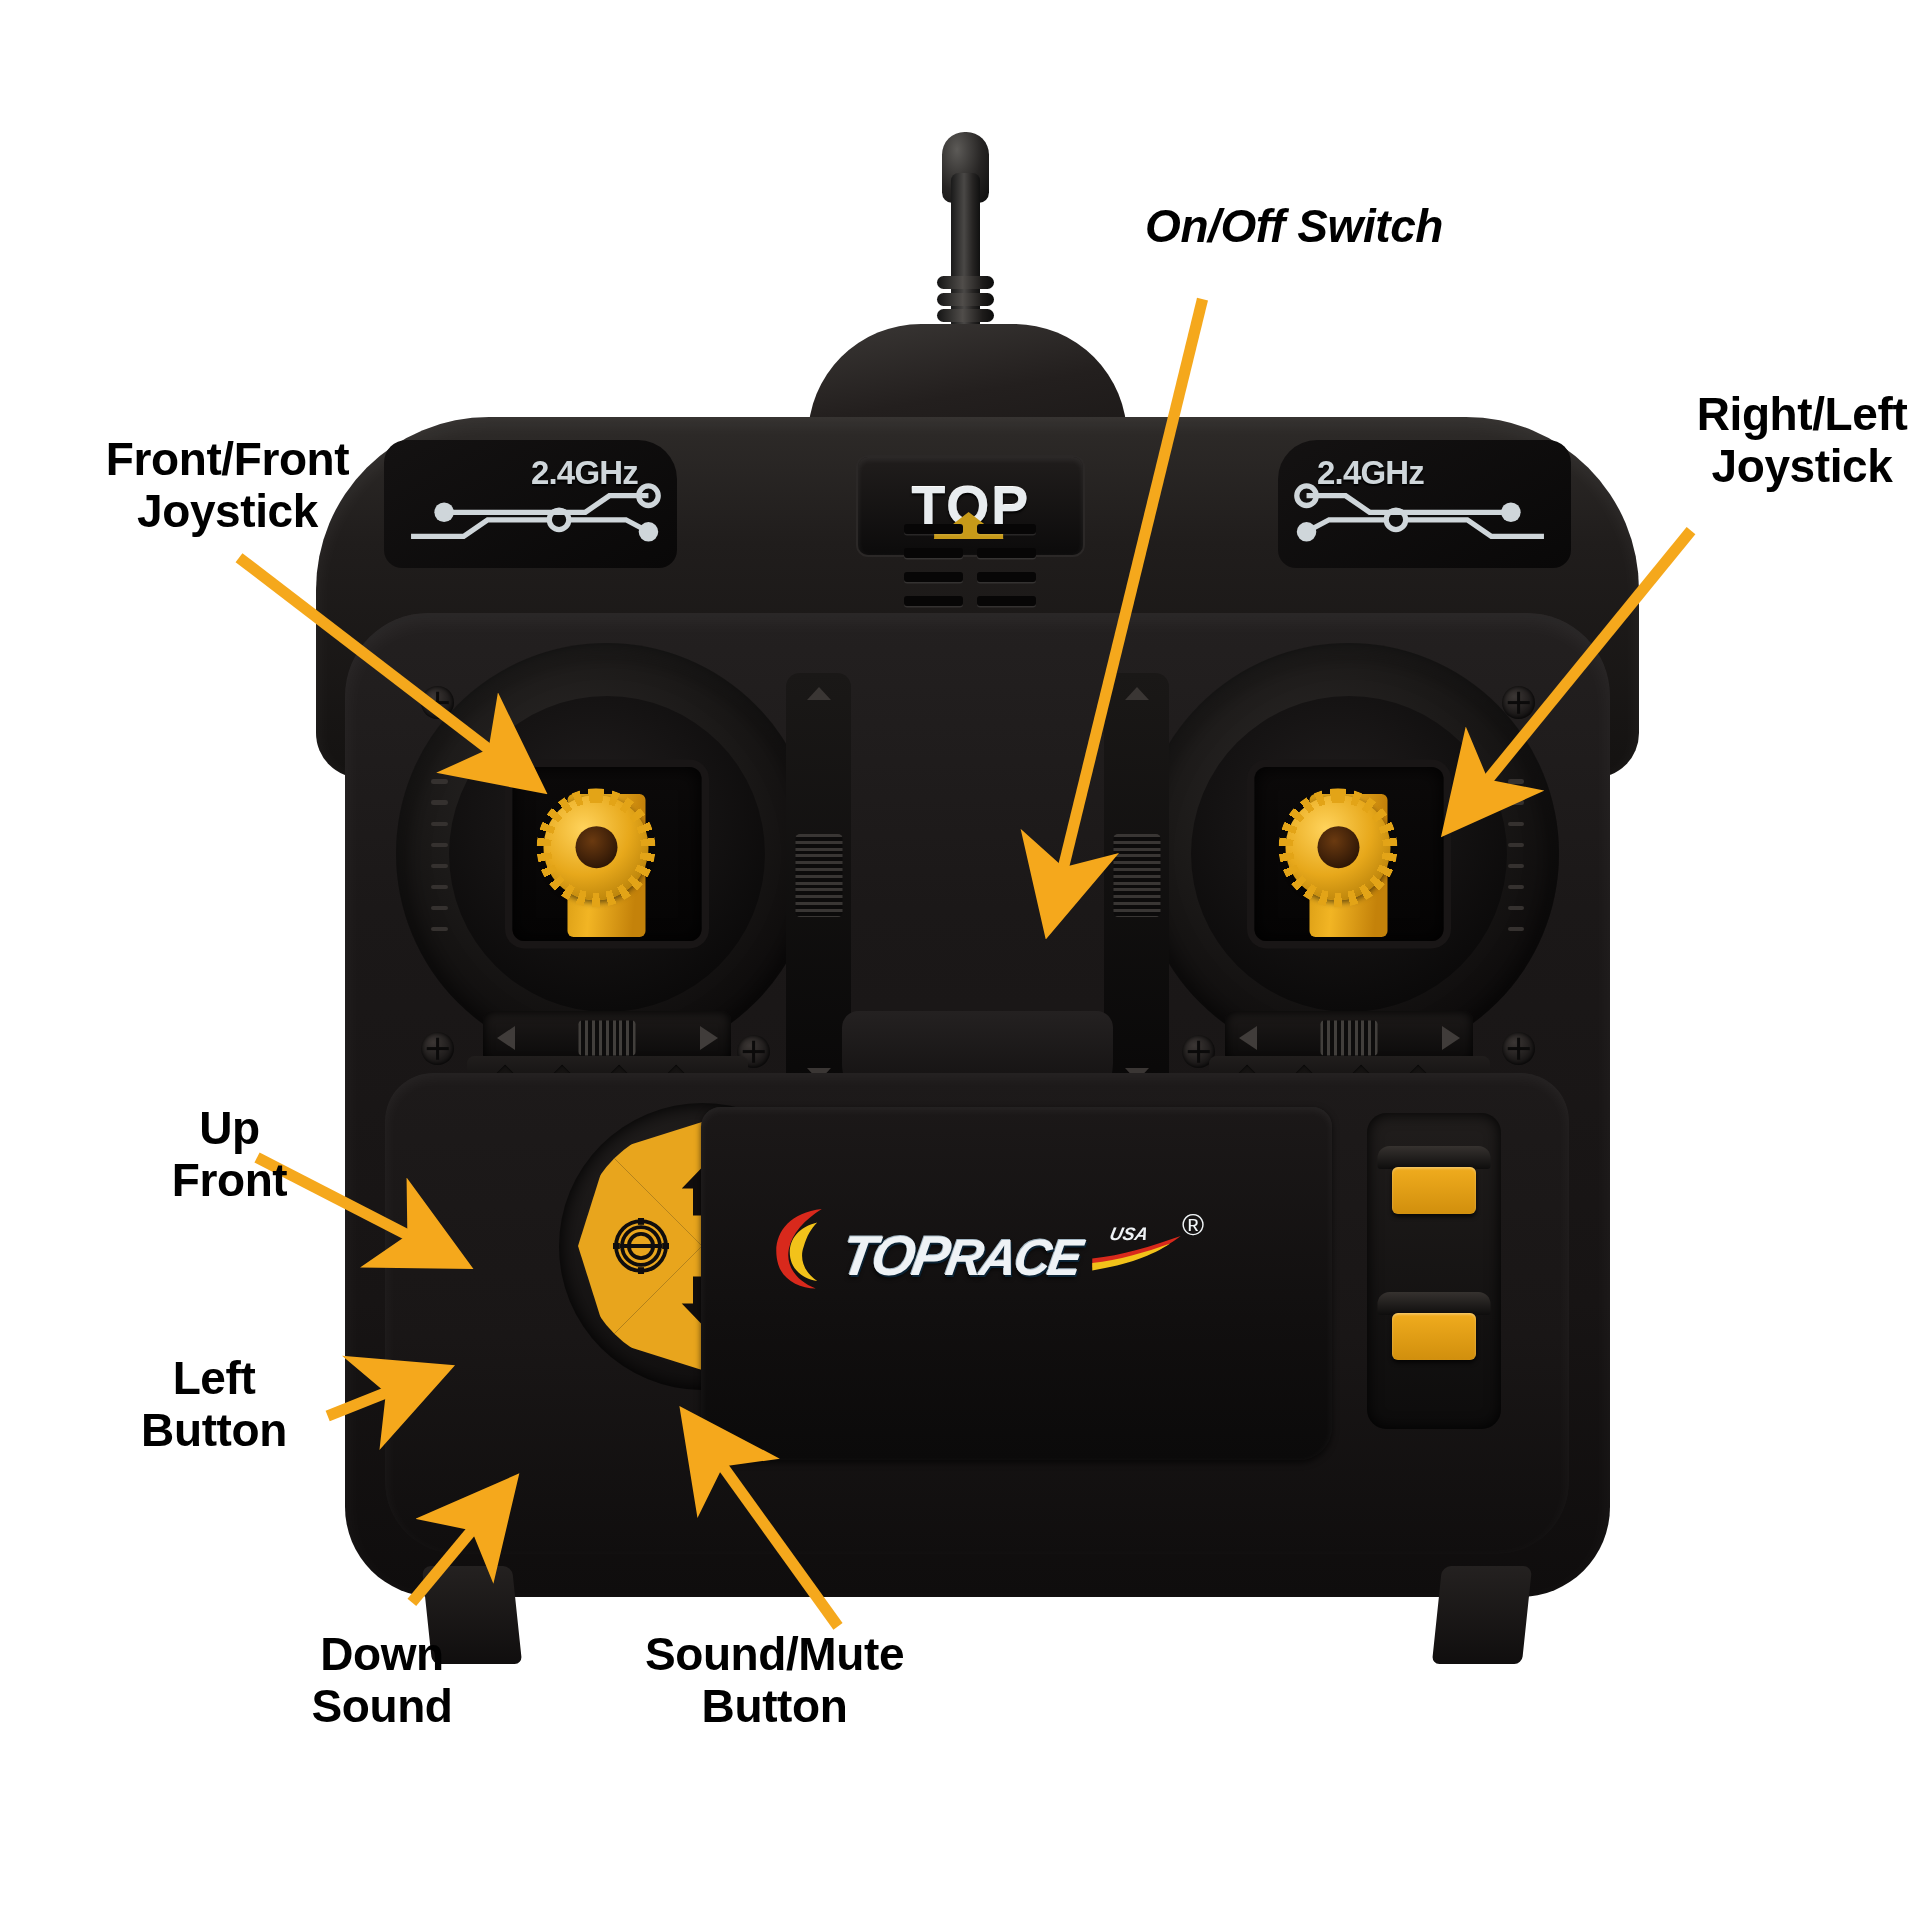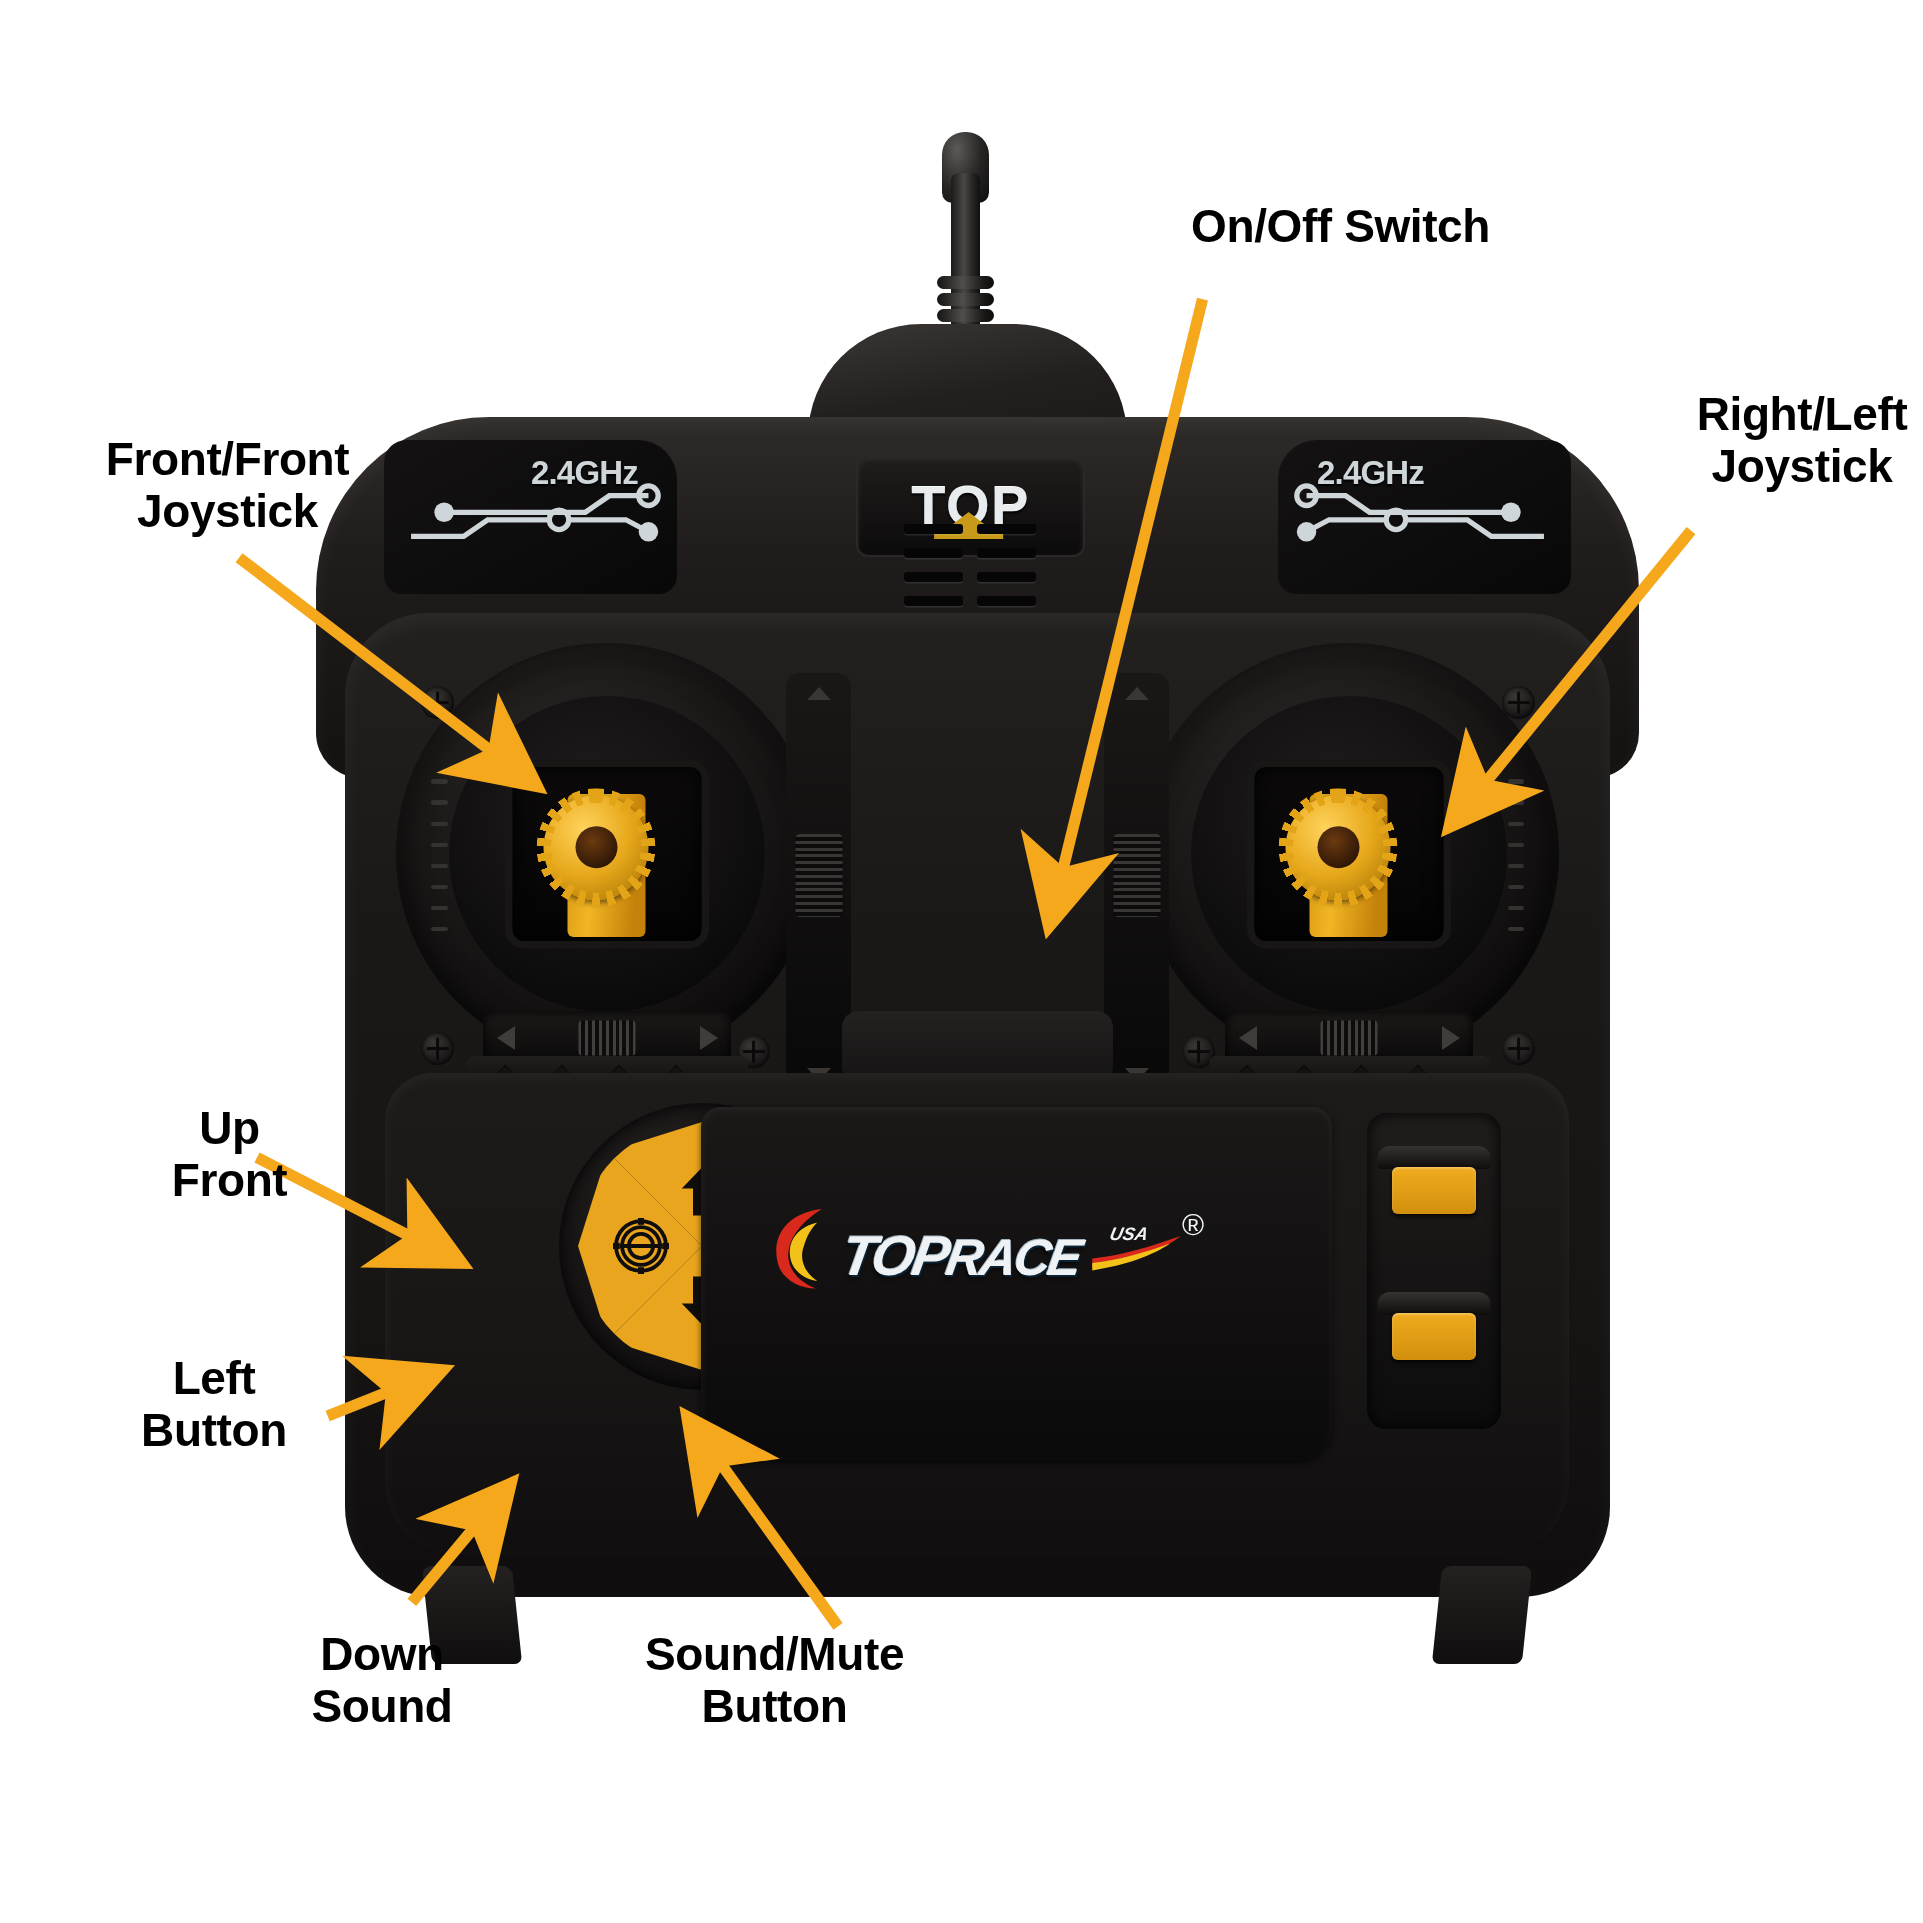--- a/index.html
+++ b/index.html
@@ -4,21 +4,21 @@
 <style>
   html,body{margin:0;padding:0;background:#ffffff;}
   body{width:1924px;height:1924px;position:relative;overflow:hidden;
        font-family:"Liberation Sans",sans-serif;}
   #stage{position:absolute;left:0;top:0;width:1924px;height:1924px;background:#fff;}
 
   
   .callout{position:absolute;color:#000;font-weight:bold;font-size:46px;
            line-height:1.12;letter-spacing:-0.4px;white-space:pre-line;}
   .c-fb   {left:66px;  top:434px;  width:323px; text-align:center;}
-  .c-on   {left:1099px;top:201px;  width:391px; text-align:right;}
+  .c-on   {left:1145px;top:201px;  width:391px; text-align:left;font-style:italic;}
   .c-rl   {left:1644px;top:389px;  width:316px; text-align:center;}
   .c-up   {left:113px; top:1103px; width:233px; text-align:center;}
   .c-demo {left:90px; top:1353px; width:248px; text-align:center;}
   .c-down {left:262px; top:1629px; width:240px; text-align:center;}
   .c-snd  {left:609px; top:1629px; width:331px; text-align:center;}
 
   
   #arrows{position:absolute;left:0;top:0;width:1924px;height:1924px;pointer-events:none;}
 
   
@@ -68,21 +68,21 @@
      display:flex;align-items:center;justify-content:center;}
   .topword{position:relative;font-weight:bold;font-size:56px;letter-spacing:1.5px;
      color:#e8ecef;text-shadow:0 1.5px 2.3px #000,0 -0.8px 0 #fff;line-height:1;}
   .toptri{position:absolute;left:50%;bottom:-4.5px;transform:translateX(-52%);
      width:0;height:0;border-left:35px solid transparent;border-right:35px solid transparent;
      border-bottom:27px solid #c79a19;}
   .toptri-base{position:absolute;left:50%;bottom:-4.5px;transform:translateX(-52%);
      width:69px;height:6.8px;background:#c79a19;}
 
   
-  .ghz{position:absolute;top:248px;width:293px;height:154px;
+  .ghz{position:absolute;top:248px;width:293px;height:128px;
      background:linear-gradient(150deg,#141212,#090808);border-radius:22.5px 39px 18px 18px;}
   .ghz.l{left:68px;}
   .ghz.r{left:962px;border-radius:39px 22.5px 18px 18px;}
   .ghz-txt{position:absolute;top:13.5px;font-weight:bold;font-size:33px;color:#cfd6da;
      text-shadow:0 1.5px 1.5px #000;letter-spacing:-0.8px;}
   .ghz.l .ghz-txt{right:39px;}
   .ghz.r .ghz-txt{left:39px;}
 
   
   .grille{position:absolute;left:588px;top:332px;width:132px;height:107px;}

